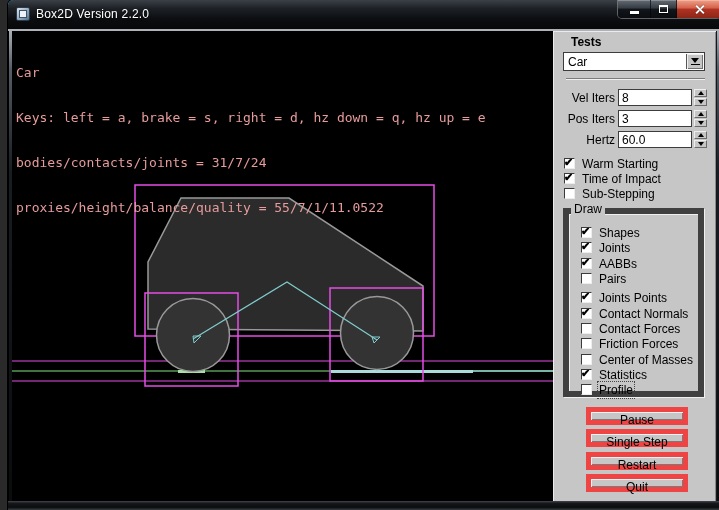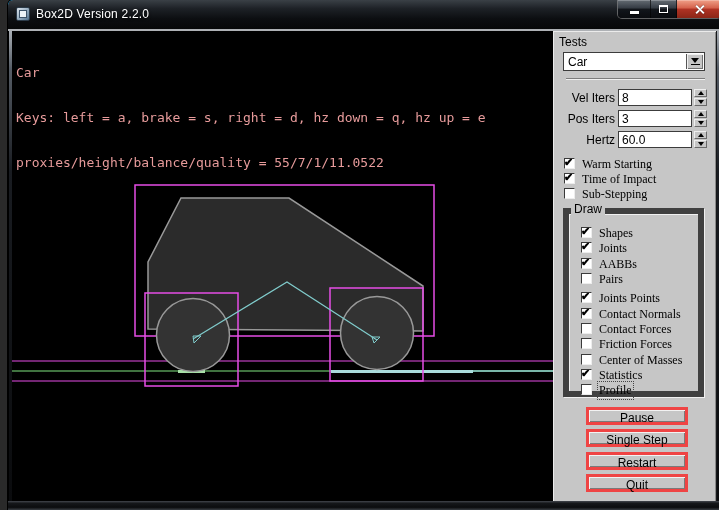--- a/index.html
+++ b/index.html
@@ -82,29 +82,29 @@
   .tri-up { width:0; height:0; border-left:3px solid transparent; border-right:3px solid transparent;
             border-bottom:4px solid #000; }
   .tri-down { width:0; height:0; border-left:3px solid transparent; border-right:3px solid transparent;
             border-top:4px solid #000; }
 
   .cb-row { position:absolute; height:13px; }
   .cbx { position:absolute; left:0; top:0; width:11px; height:11px; background:#fff;
          border:1px solid; border-color:#3a3a3a #ededed #ededed #3a3a3a; }
   .cbx[data-checked="true"]::after { content:"✔"; position:absolute; left:-1px; top:-3px;
          font-size:11px; font-weight:bold; color:#000; }
-  .cb-label { position:absolute; left:18px; top:-1px; white-space:nowrap;font-family:Liberation Serif, serif; }
+  .cb-label { position:absolute; left:18px; top:-1px; white-space:nowrap; }
   .cb-label[data-focused="true"] { outline:1px dotted #444; outline-offset:1px; }
 
   .groupbox { position:absolute; left:10px; top:177px; width:141px; height:189px;
               border:6px solid #404040; box-shadow:inset 1px 1px 0 #f0f0f0, 1px 1px 0 #f0f0f0; }
   .group-label { position:absolute; left:18px; top:171px; background:#c6c6c6; padding:0 3px; }
 
   .btn { position:absolute; left:33px; width:102px; height:18px; background:#c6c6c6;
-         border:3px solid #ef4444; box-shadow:inset 1px 1px 0 #f2f2f2, inset -1px -1px 0 #7a7a7a;
+         border:5px solid #ef4444; box-shadow:inset 1px 1px 0 #f2f2f2, inset -1px -1px 0 #7a7a7a;
          font-size:12px; text-align:center; line-height:16px; color:#000; }
 </style>
 </head>
 <body>
 
 <div class="window">
 
   <div class="titlebar">
     <span class="app-icon"></span>
     <span class="title-text">Box2D Version 2.2.0</span>
@@ -148,27 +148,28 @@
       <circle cx="181" cy="304" r="36.5" fill="#333333" stroke="#999999" stroke-width="1.5"></circle>
       <circle cx="365" cy="302" r="36.5" fill="#333333" stroke="#999999" stroke-width="1.5"></circle>
 
       <polyline points="181,308 275,251 365,309" fill="none" stroke="#80cccc" stroke-width="1.2"></polyline>
       <polygon points="181,305 189,305 182,312" fill="none" stroke="#80cccc" stroke-width="1"></polygon>
       <polygon points="360,306 368,306 362,312" fill="none" stroke="#80cccc" stroke-width="1"></polygon>
     </svg>
     <div class="stats">
       <div>Car</div>
       <div>Keys: left = a, brake = s, right = d, hz down = q, hz up = e</div>
+      <div>bodies/contacts/joints = 31/7/24</div>
       <div>proxies/height/balance/quality = 55/7/1/11.0522</div>
     </div>
   </div>
 
   <div class="panel">
 
-    <span class="lbl" style="left:6px;top:4px;">Tests</span>
+    <span class="lbl" style="left:18px;top:4px;font-weight:bold;">Tests</span>
 
     <div class="dropdown">
       <span class="val">Car</span>
       <div class="dd-btn">
         <span class="dd-arrow"></span>
         <span class="dd-bar"></span>
       </div>
     </div>
 
     <div class="hsep"></div>

